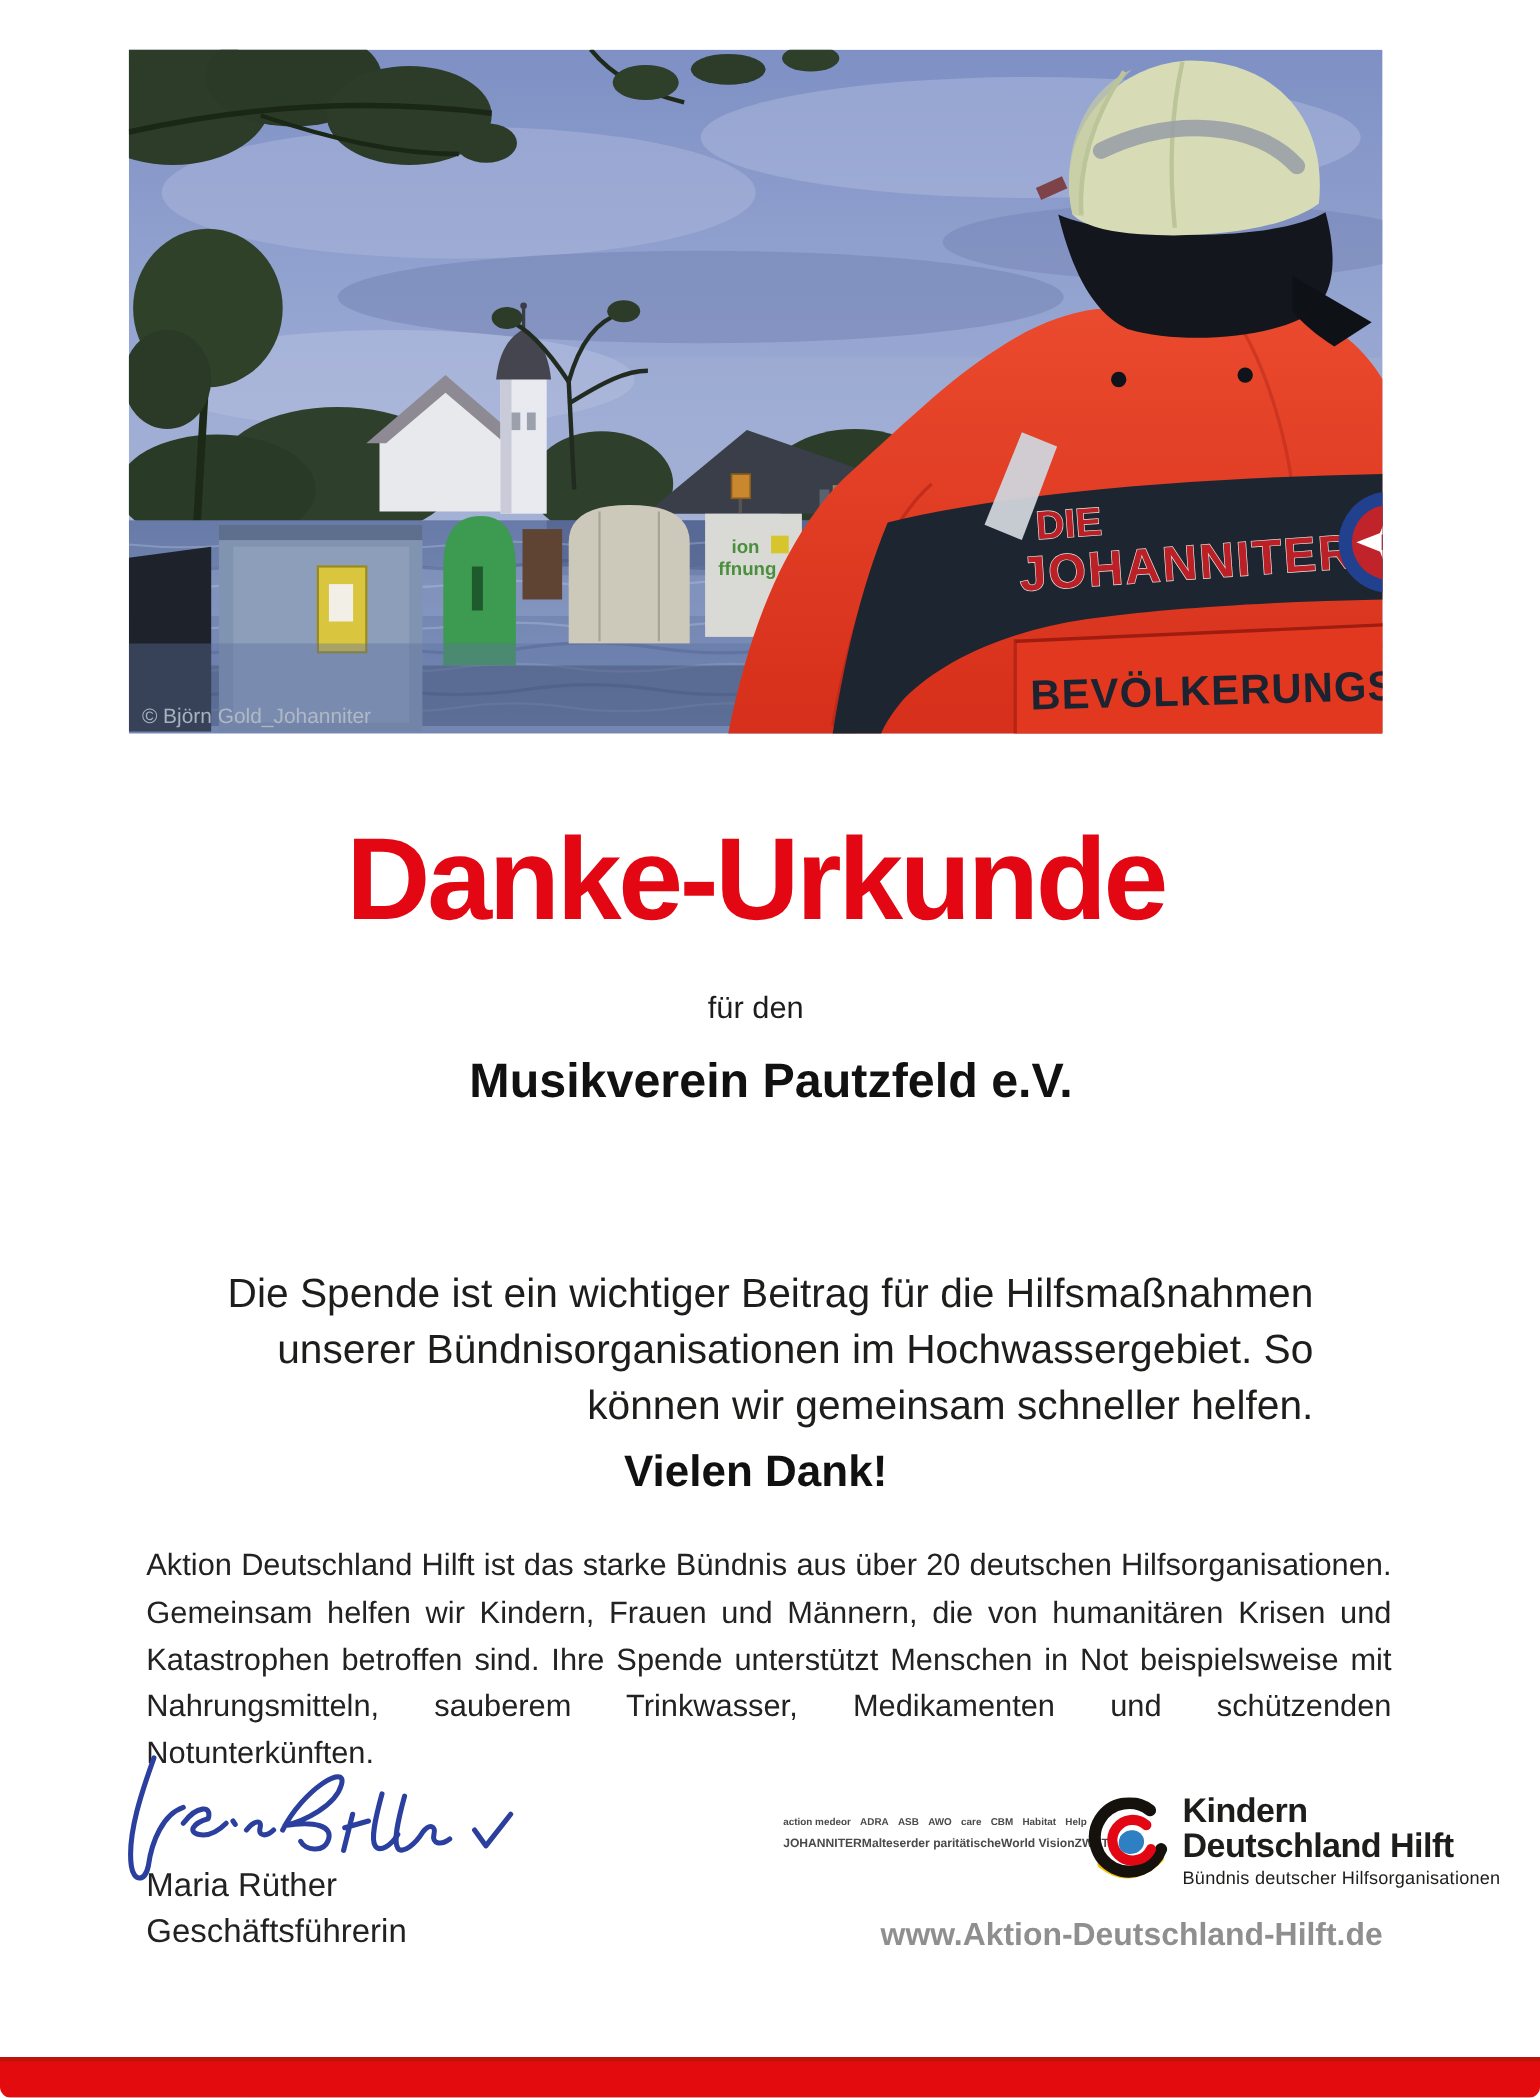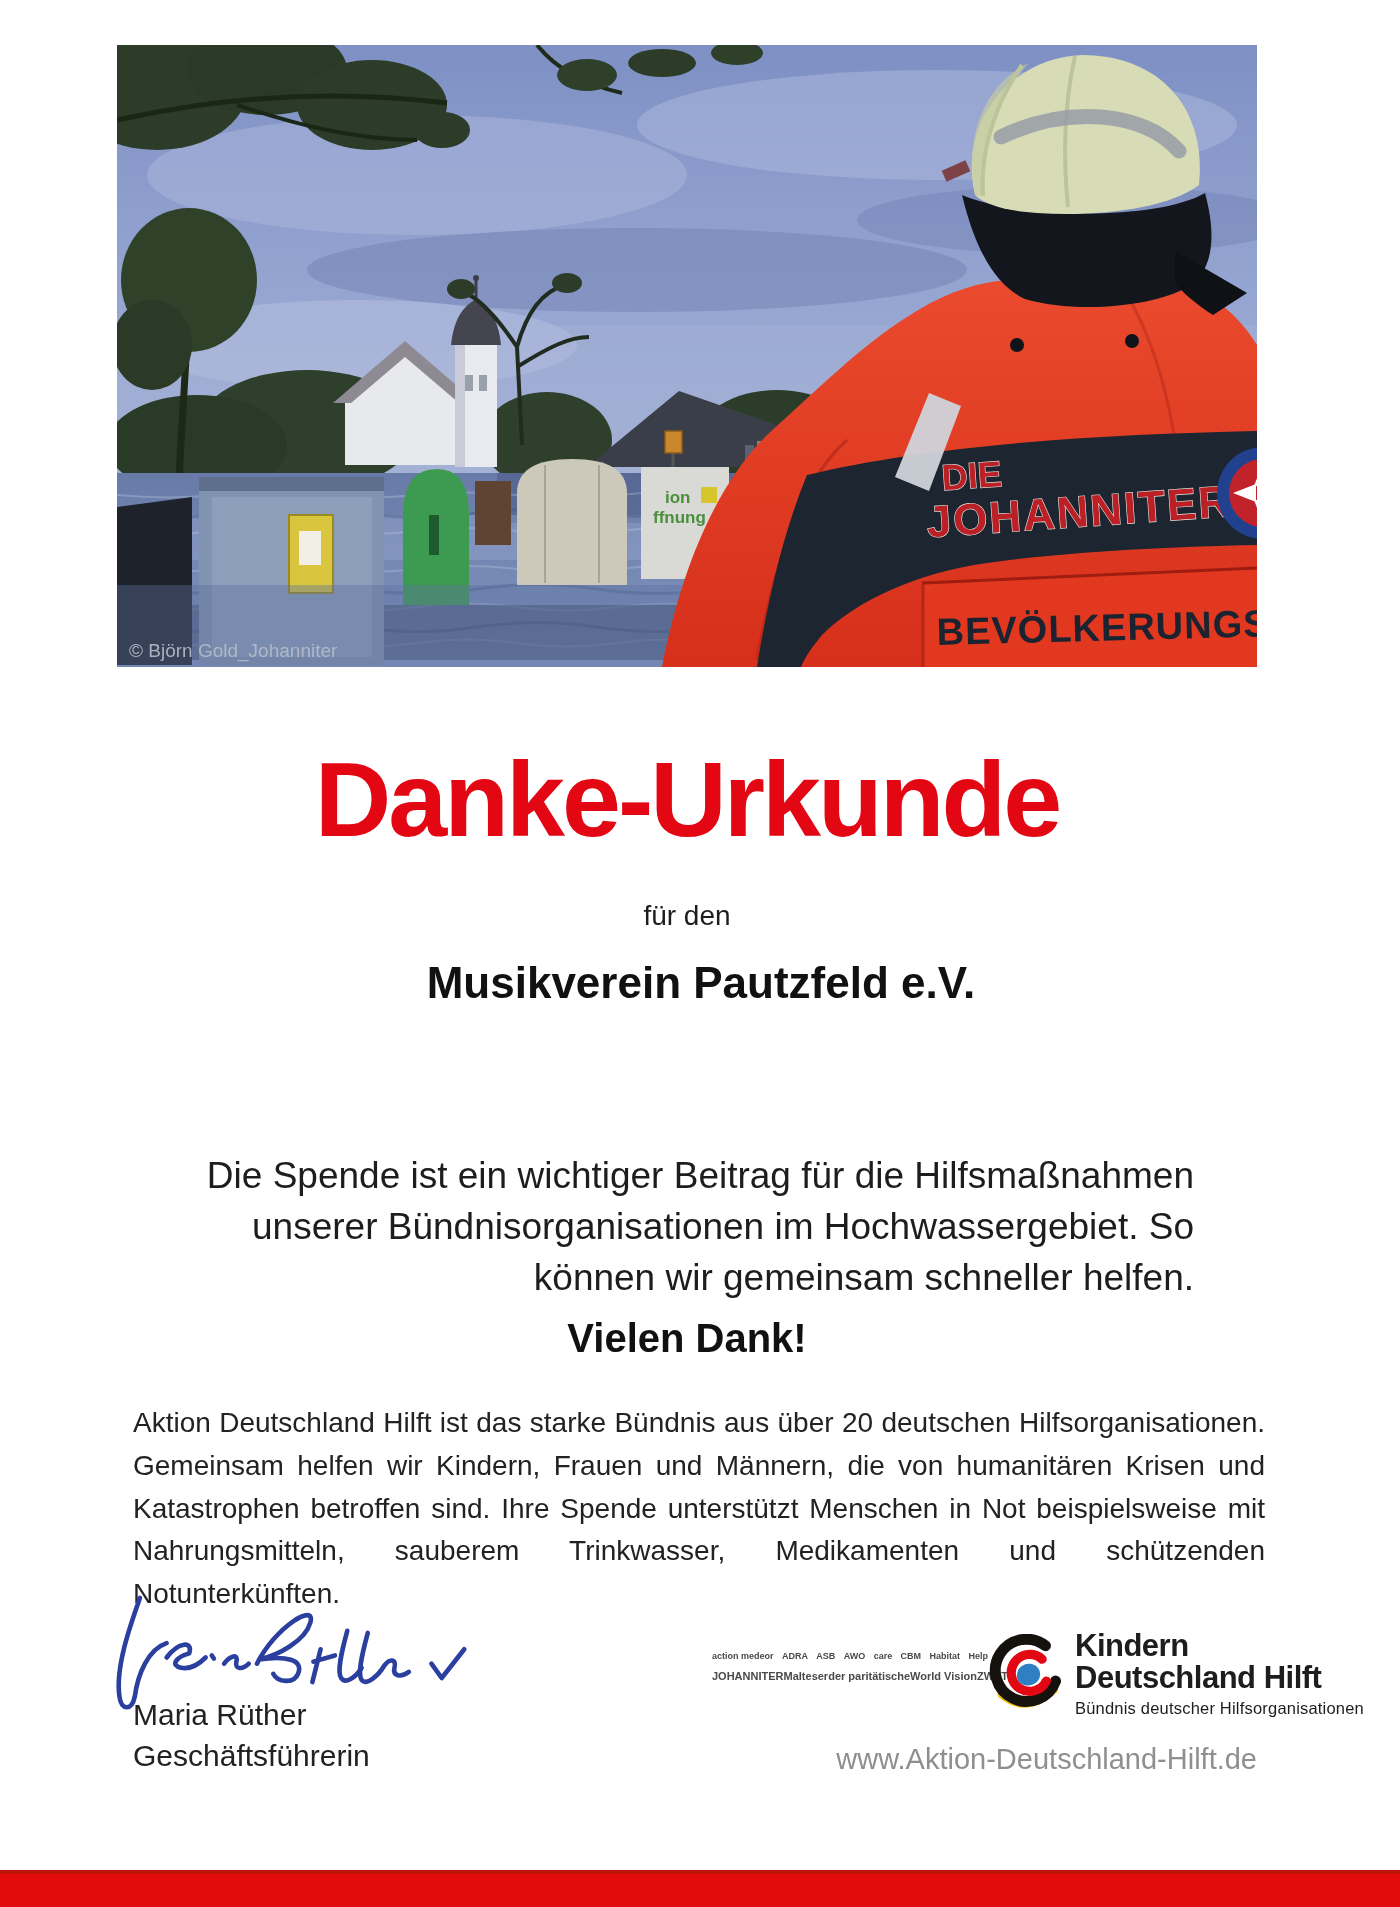--- a/index.html
+++ b/index.html
@@ -1,17 +1,17 @@
 <!DOCTYPE html>
 <html><head>
 <meta charset="utf-8">
 <style>
   html,body{margin:0;padding:0;background:#ffffff;}
   .page{position:relative;width:1400px;height:1907px;background:#ffffff;overflow:hidden;
-        font-family:"Liberation Sans",sans-serif;color:#1a1a1a;}
+        font-family:"Liberation Sans",sans-serif;color:#1a1a1a;border-radius:10px;}
   .photo{position:absolute;left:117px;top:45px;width:1140px;height:622px;overflow:hidden;}
   .photo svg{display:block;}
   .title{position:absolute;left:117px;top:744px;width:1140px;text-align:center;
          font-size:106px;font-weight:bold;letter-spacing:-3px;color:#e30613;line-height:1.05;}
   .fuer-den{position:absolute;left:117px;top:900px;width:1140px;text-align:center;font-size:28px;color:#1d1d1b;}
   .recipient{position:absolute;left:131px;top:958px;width:1140px;text-align:center;
              font-size:44px;font-weight:bold;color:#111;}
   .thanks{position:absolute;left:117px;top:1060px;width:1140px;text-align:center;font-size:37px;color:#1d1d1b;}
   .body-center{position:absolute;left:180px;top:1150px;width:1014px;text-align:right;
                font-size:37px;line-height:1.38;color:#1d1d1b;}
@@ -25,21 +25,21 @@
   .signer-role{position:absolute;left:133px;top:1739px;font-size:30px;color:#222;}
   .partners{position:absolute;left:688px;top:1652px;width:300px;display:flex;flex-direction:column;gap:10px;}
   .partners .row{display:flex;justify-content:space-between;align-items:center;padding-left:24px;}
   .partners .mark{font-size:9px;color:#4a4a4a;font-weight:bold;white-space:nowrap;line-height:1;}
   .partners .row2 .mark{font-size:11px;}
   .adh-logo{position:absolute;left:985px;top:1630px;display:flex;align-items:flex-start;}
   .adh-swirl{width:84px;height:84px;margin-top:4px;}
   .adh-text{margin-left:6px;}
   .adh-line1,.adh-line2{font-size:31px;font-weight:bold;color:#1d1d1b;line-height:1.04;letter-spacing:-0.5px;}
   .adh-tagline{font-size:16.5px;color:#1d1d1b;margin-top:5px;letter-spacing:0.2px;}
-  .website{position:absolute;right:143px;top:1743px;font-size:29px;color:#8f8f8f;}
+  .website{position:absolute;right:143px;top:1743px;font-size:29px;color:#8f8f8f;font-weight:bold;}
   .redbar{position:absolute;left:0;bottom:0;width:1400px;height:33px;background:#e30b0e;
           border-top:4px solid #bd1407;}
 </style>
 </head>
 <body>
 
 <div class="page">
 
   <div class="photo">
     <svg width="1140" height="622" viewBox="0 0 1140 622">

